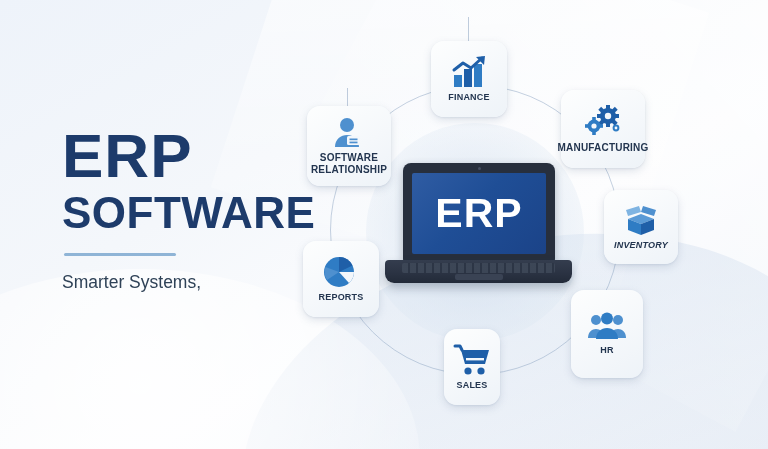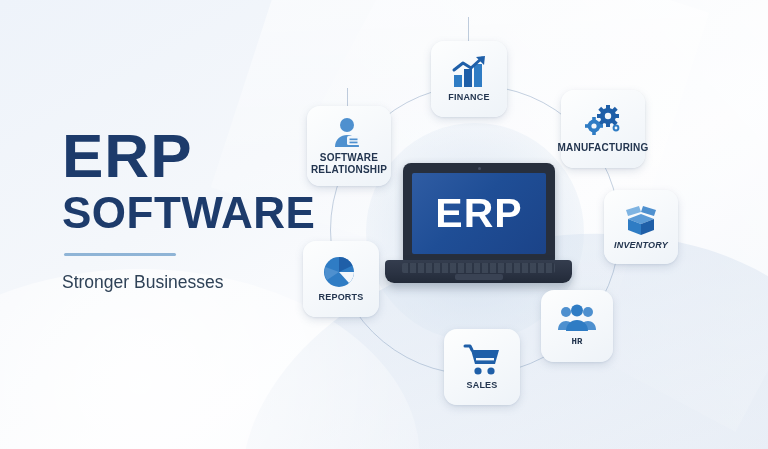--- a/index.html
+++ b/index.html
@@ -195,22 +195,22 @@
     text-align: center;
     line-height: 1.15;
     letter-spacing: 0.2px;
   }
   .card-label.small { font-size: 10px; }
 
   
   #card-finance       { left: 431px; top: 41px;  width: 76px; height: 76px; }
   #card-manufacturing { left: 561px; top: 90px;  width: 84px; height: 78px; }
   #card-inventory     { left: 604px; top: 190px; width: 74px; height: 74px; font-style: italic; }
-  #card-hr            { left: 541px; top: 290px; width: 72px; height: 72px; font-family: Liberation Mono, monospace; }
-  #card-sales         { left: 444px; top: 329px; width: 76px; height: 76px; }
+  #card-hr            { left: 571px; top: 290px; width: 72px; height: 88px; }
+  #card-sales         { left: 444px; top: 329px; width: 56px; height: 76px; }
   #card-reports       { left: 303px; top: 241px; width: 76px; height: 76px; }
   #card-crm           { left: 307px; top: 106px; width: 84px; height: 80px; }
 
   
   .stem {
     position: absolute;
     background: rgba(150,172,198,0.6);
     pointer-events: none;
   }
   #stem-finance { left: 468px; top: 17px; width: 1.4px; height: 26px; }
@@ -223,21 +223,21 @@
 
   <div class="bg-band band-a"></div>
   <div class="bg-band band-b"></div>
   <div class="bg-band band-c"></div>
   <div class="bg-band band-d"></div>
 
   <div class="headline">
     <div class="title-erp">ERP</div>
     <div class="title-software">SOFTWARE</div>
     <div class="divider"></div>
-    <div class="tagline">Stronger Businesses</div>
+    <div class="tagline">Smarter Systems,</div>
   </div>
 
   <div class="hub-glow"></div>
   <div class="ring"></div>
   <div class="stem" id="stem-finance"></div>
   <div class="stem" id="stem-crm"></div>
 
   <div class="laptop">
     <div class="lid">
       <div class="camera"></div>

